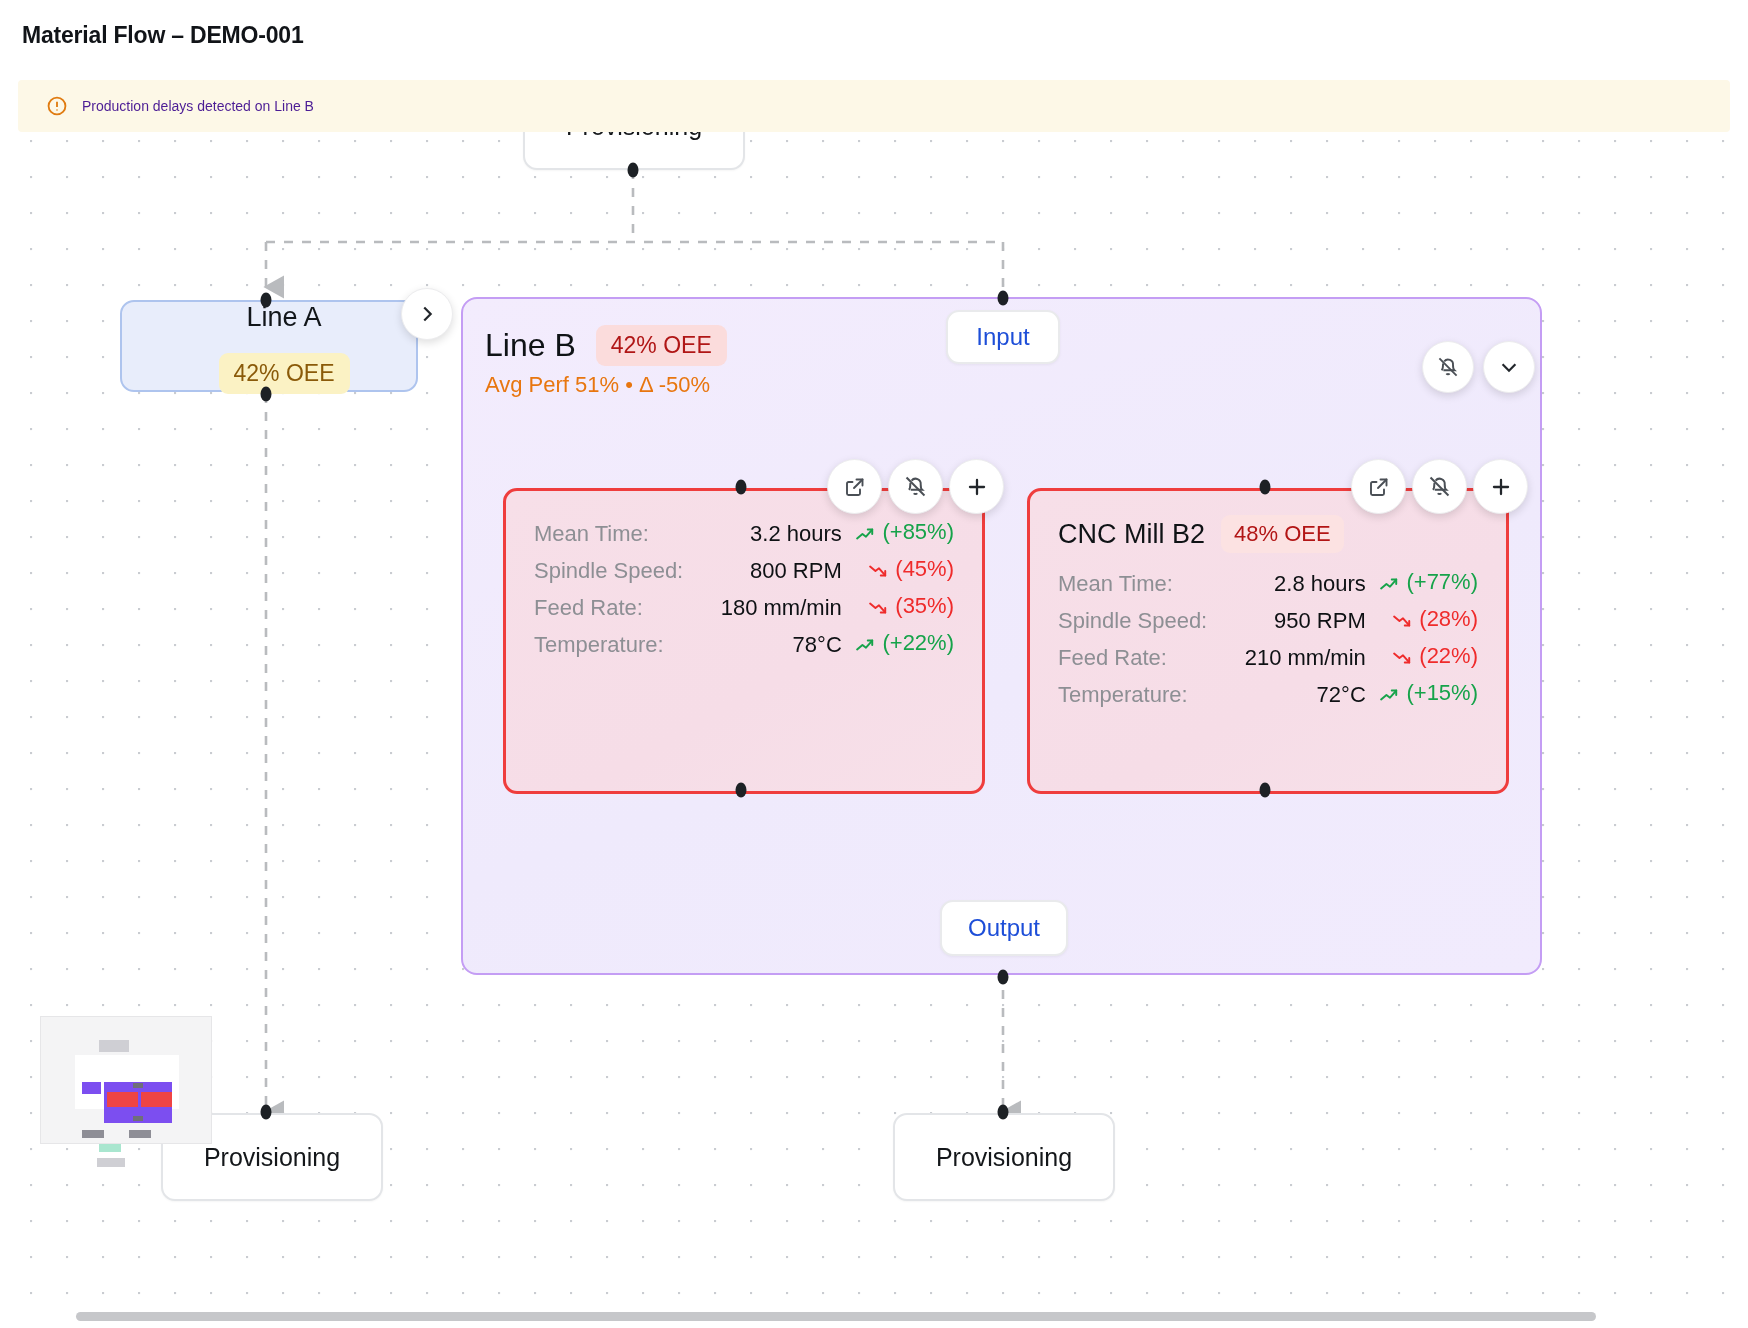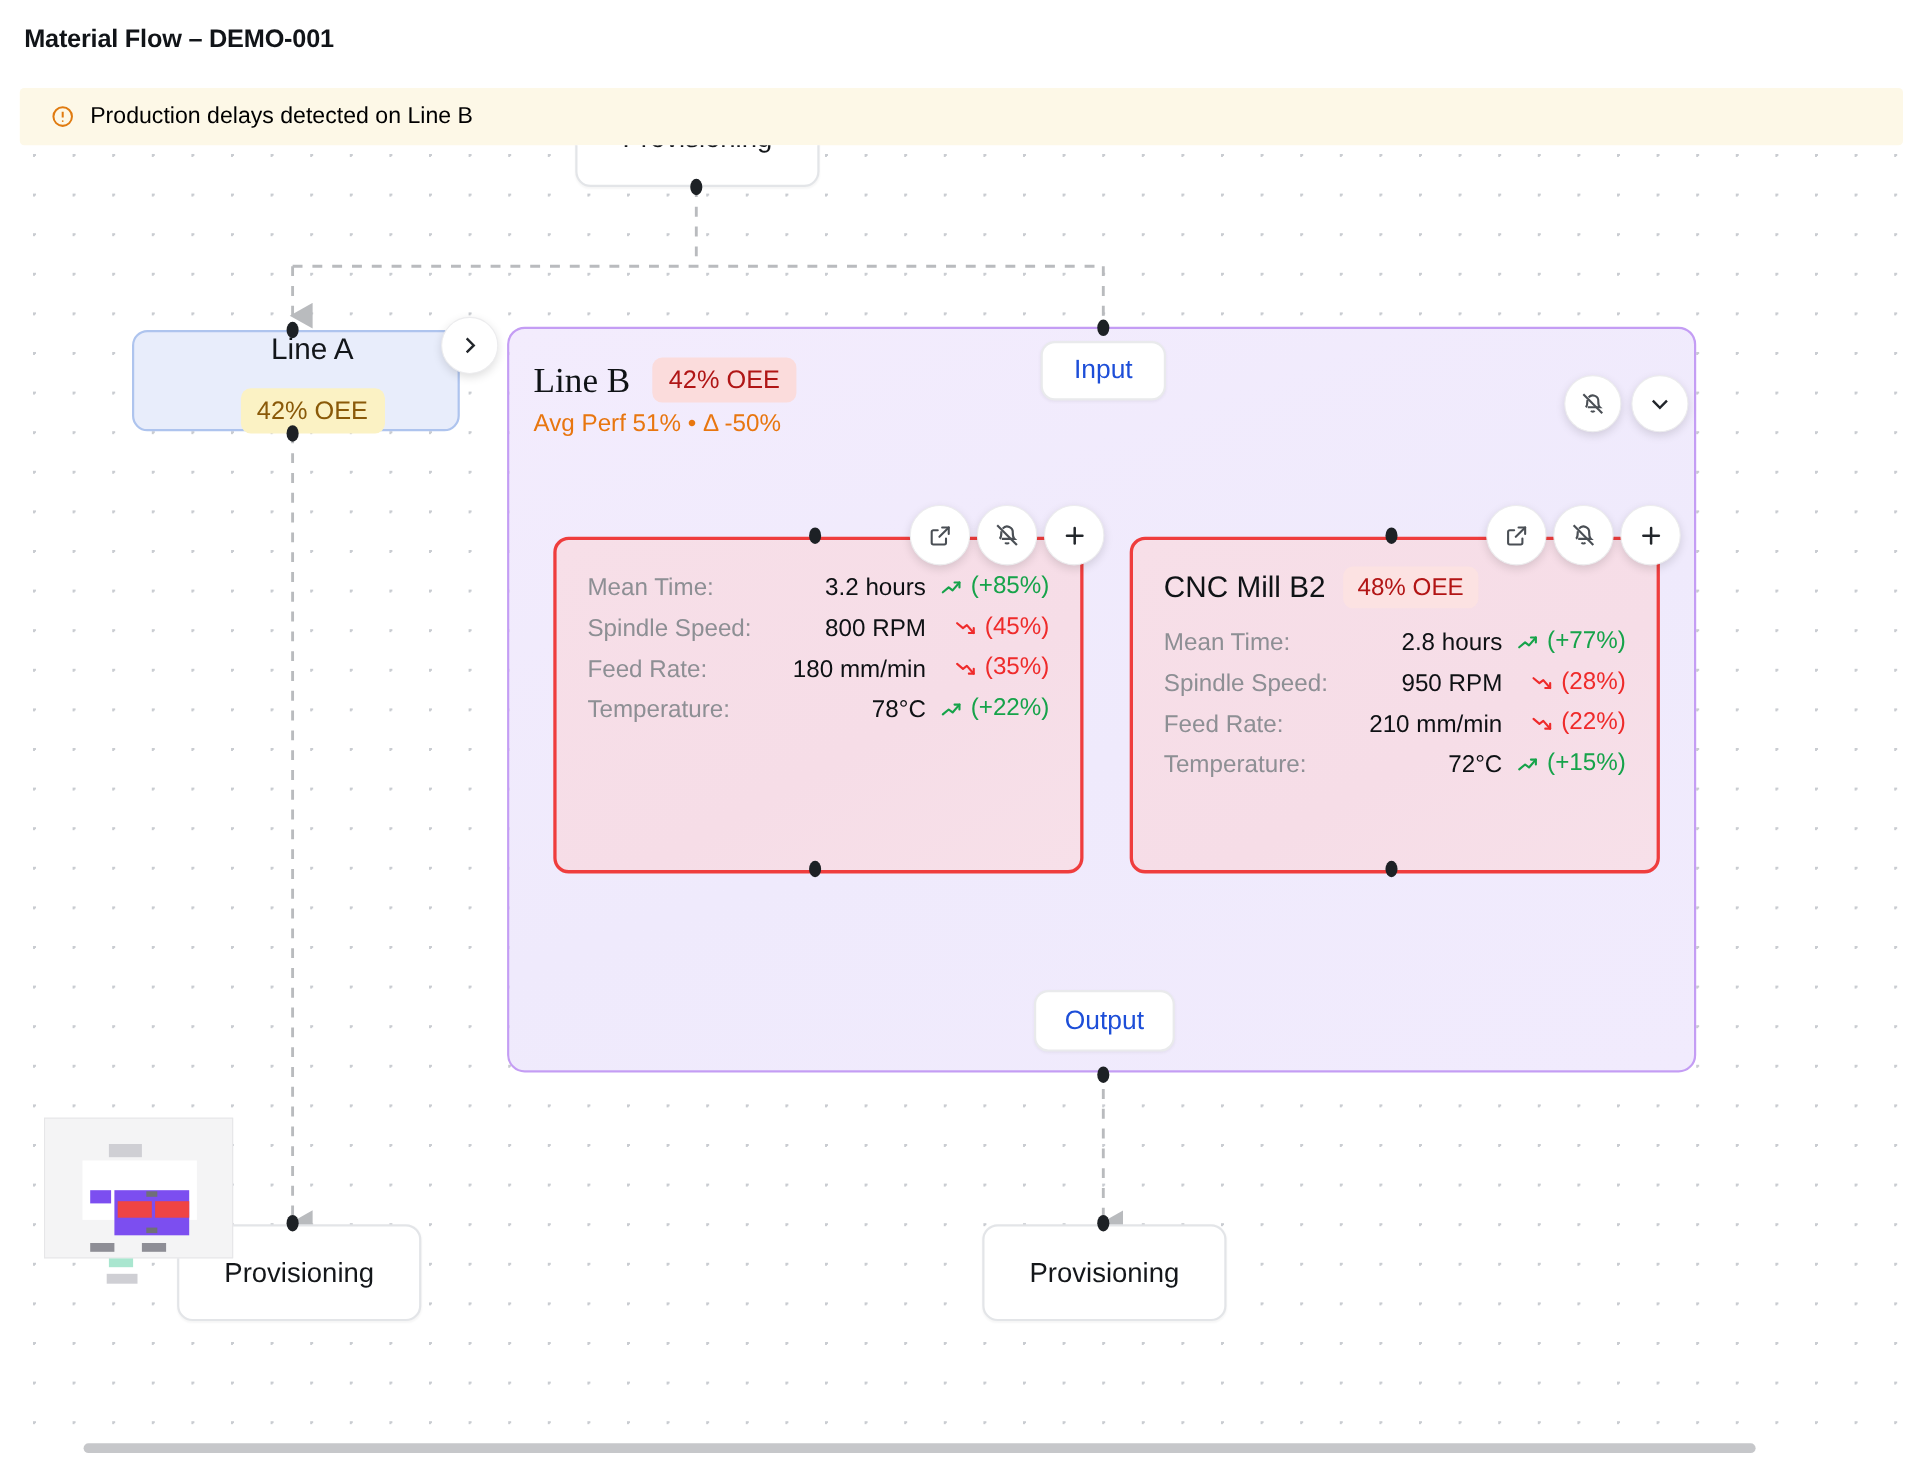--- a/index.html
+++ b/index.html
@@ -26,22 +26,22 @@
     width: 1712px; height: 52px;
     background: #fdf8e7;
     border-radius: 4px;
     display: flex;
     align-items: center;
     padding-left: 28px;
     gap: 14px;
   }
   .alert-icon { width: 22px; height: 22px; flex: 0 0 22px; color:#e07b10; }
   .alert-text {
-    font-size: 21px;
-    color: #000000;
+    font-size: 14px;
+    color: #4c1d95;
     font-weight: 400;
   }
 
   
   .canvas {
     position: absolute;
     left: 18px; top: 132px;
     width: 1712px; height: 1168px;
     background:
       radial-gradient(circle at 1px 1px, #c9ccd1 1.4px, transparent 1.6px);
@@ -120,21 +120,21 @@
     width: 1081px; height: 678px;
     background: linear-gradient(160deg,#f3ecfd 0%, #efeafc 55%, #f1ebfd 100%);
     border: 2px solid #c49df4;
     border-radius: 16px;
   }
   .line-b-head {
     position: absolute; left: 22px; top: 26px;
     display: flex; flex-direction: column; gap: 6px;
   }
   .line-b-row { display: flex; align-items: center; gap: 20px; }
-  .line-b-title { font-size: 32px; font-weight: 500; color: #0f1316; font-family: Liberation Serif, serif; }
+  .line-b-title { font-size: 32px; font-weight: 500; color: #0f1316; }
   .line-b-sub { font-size: 22px; color: #e8760f; }
 
   
   .mcard {
     position: absolute;
     background: linear-gradient(150deg,#f7dfe8 0%, #f6dde7 60%, #f7e0e9 100%);
     border: 3px solid #ef3d3d;
     border-radius: 14px;
     padding: 24px 28px 20px 28px;
   }

